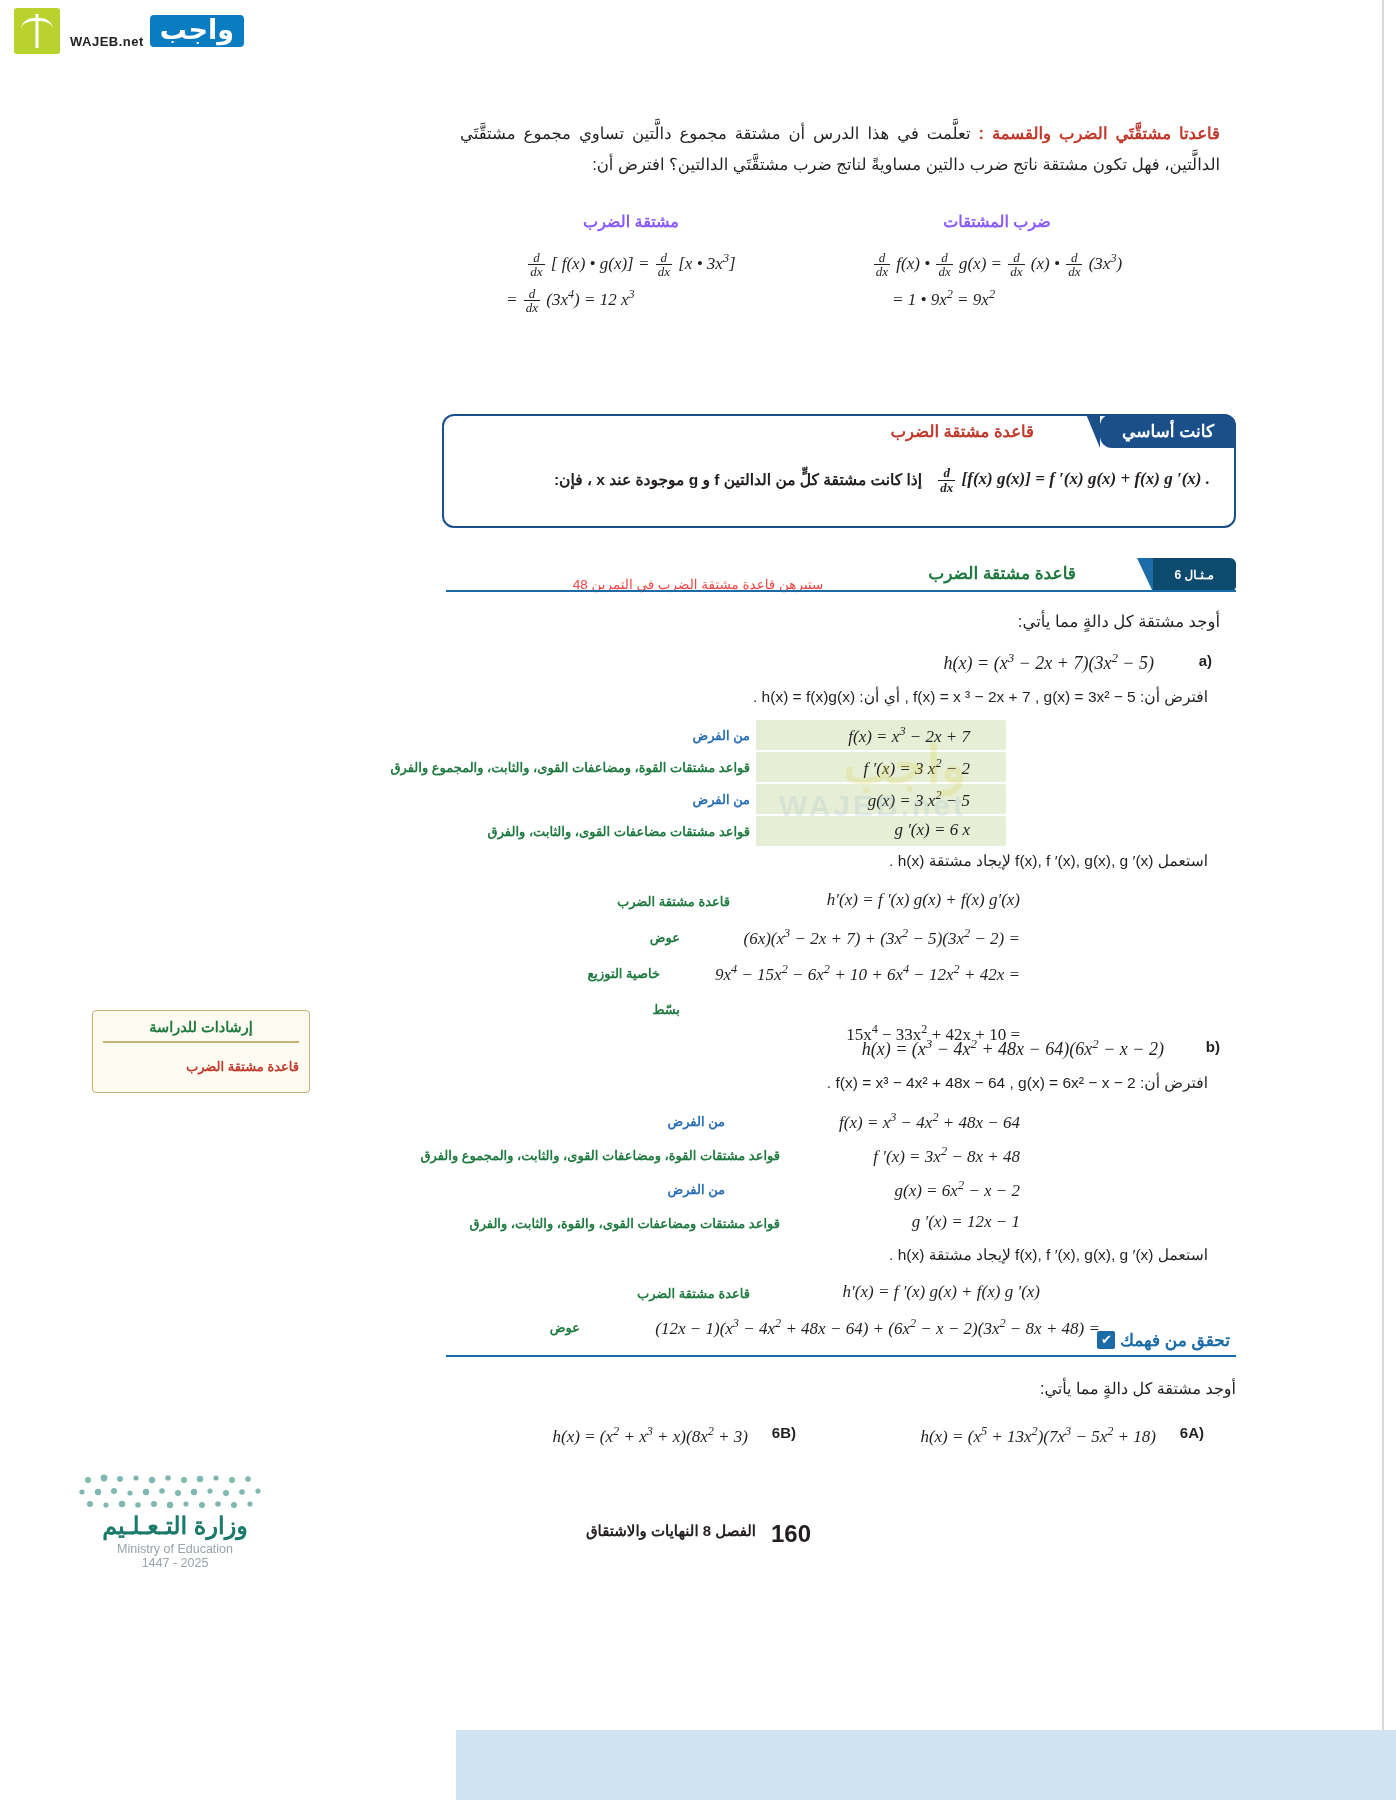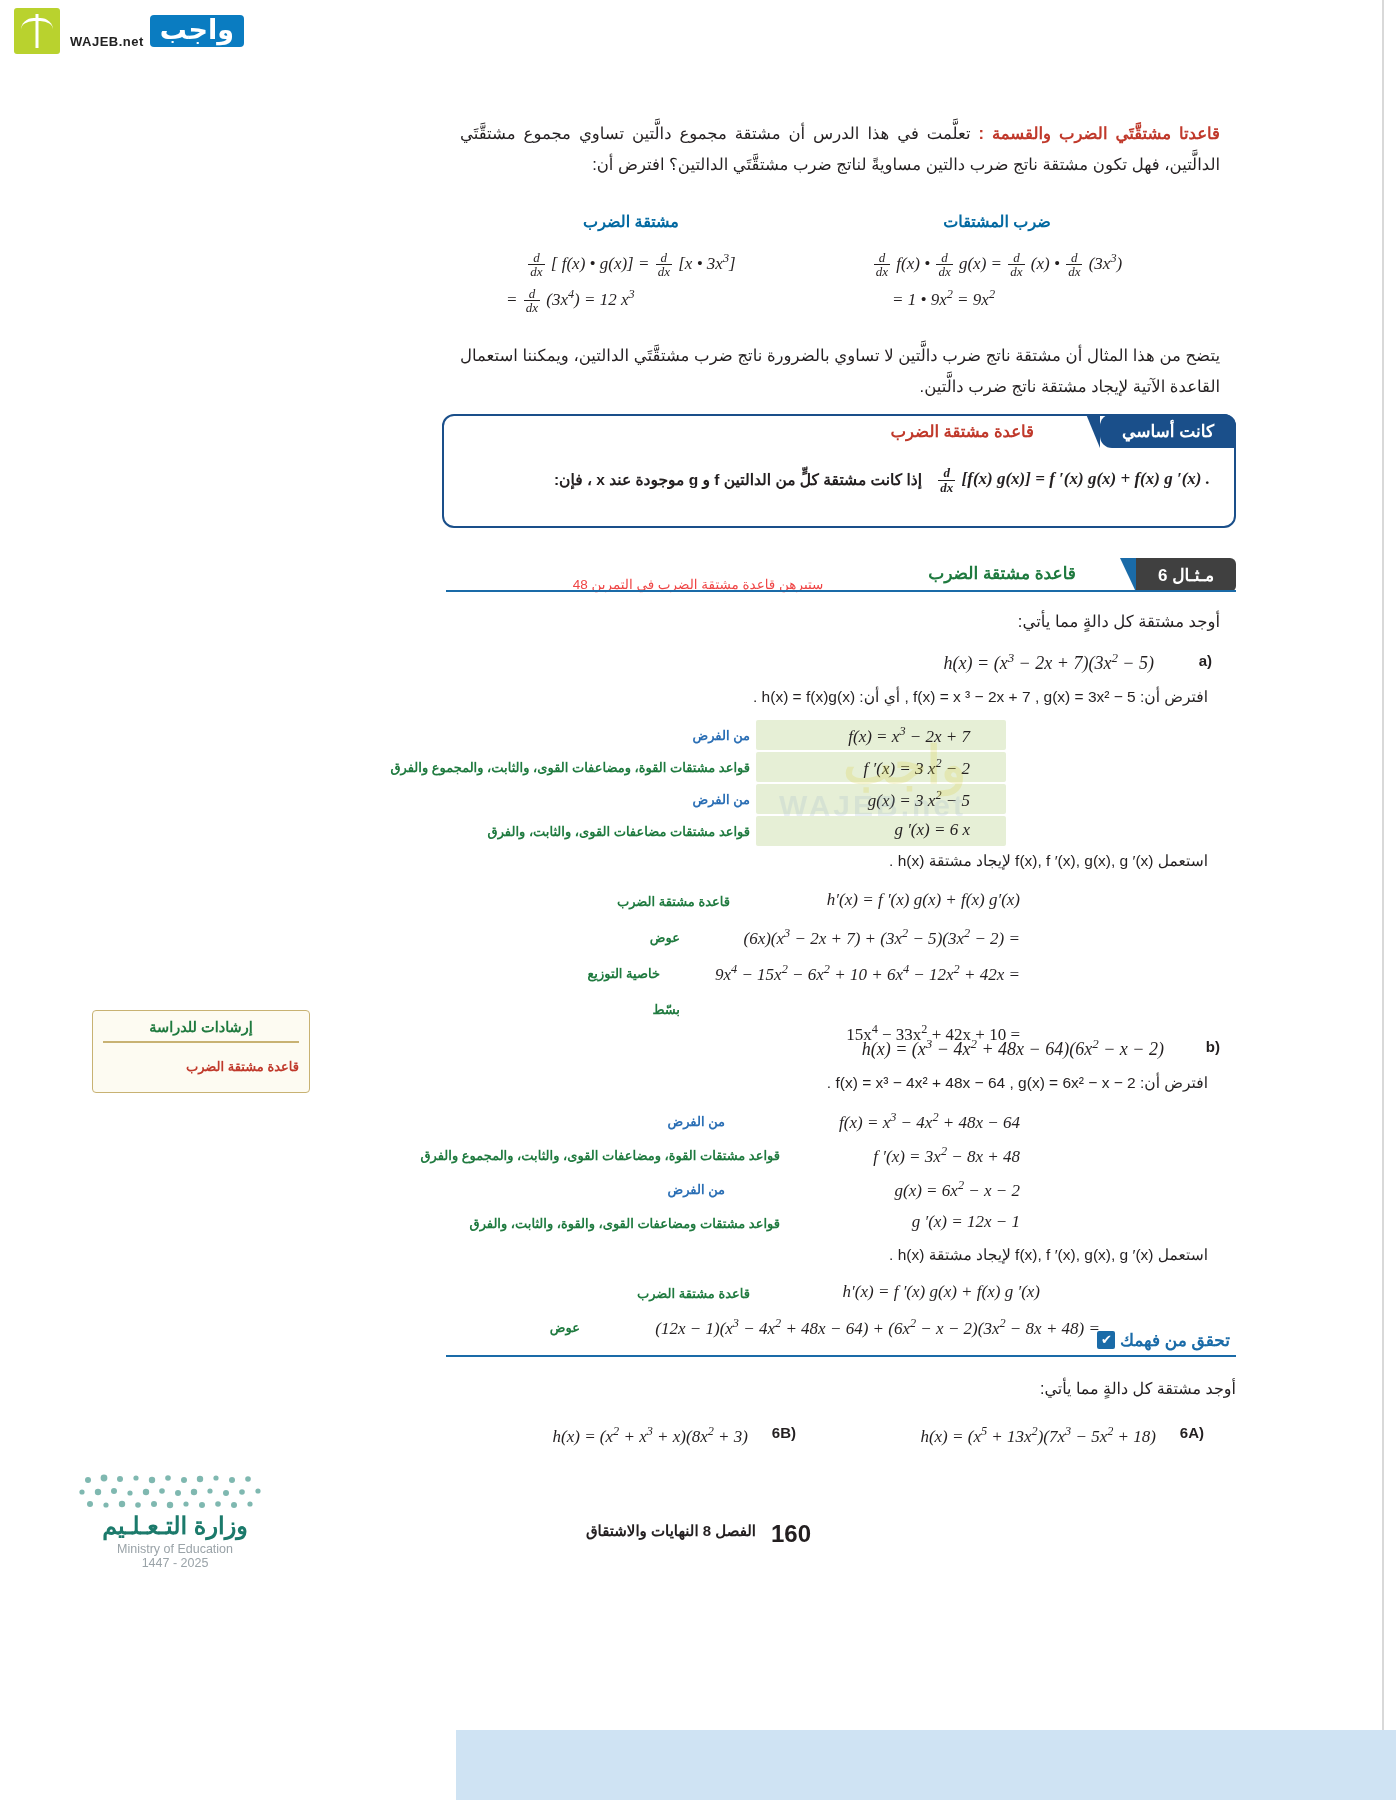--- a/index.html
+++ b/index.html
@@ -42,21 +42,21 @@
 
   .block{position:absolute;}
 
   
   #intro{top:118px;right:176px;width:760px;text-align:justify;font-size:16.5px;line-height:31px;direction:rtl;}
   #intro .lead{color:#c0392b;font-weight:bold;}
   #intro .eq{display:block;text-align:center;margin-top:6px;font-family:"Liberation Serif",serif;font-size:17px;}
 
   
   .demo{position:absolute;top:212px;font-size:16px;}
-  .demo .hd{color:#0369a1;font-weight:bold;font-size:16px;text-align:center;margin-bottom:12px;}
+  .demo .hd{color:#8b5cf6;font-weight:bold;font-size:16px;text-align:center;margin-bottom:12px;}
   #demo-right{right:600px;width:330px;}
   #demo-left{right:234px;width:330px;}
   .fline{font-family:"Liberation Serif",serif;font-size:17px;line-height:30px;white-space:nowrap;direction:ltr;text-align:center;}
 
   
   .frac{display:inline-block;vertical-align:middle;text-align:center;font-size:13px;line-height:1.05;margin:0 2px;font-family:"Liberation Serif",serif;font-style:italic;}
   .frac .num{display:block;border-bottom:1px solid #231f20;padding:0 2px;}
   .frac .den{display:block;padding:0 2px;}
 
   
@@ -71,21 +71,21 @@
   #keybox .ribbon:after{
     content:"";position:absolute;left:-14px;top:0;border-top:34px solid #1a4f8a;border-left:14px solid transparent;
   }
   #keybox .subtitle{position:absolute;top:6px;right:200px;color:#c0392b;font-weight:bold;font-size:16.5px;}
   #keybox .kbody{position:absolute;top:50px;right:24px;left:24px;font-size:15.5px;direction:rtl;font-weight:bold;}
   #keynote{top:528px;right:0;left:0;text-align:center;color:#ef4444;font-size:13.5px;margin-top:48px;}
 
   
   #ex6{top:558px;right:160px;width:790px;height:34px;}
   #ex6 .tab{
-    position:absolute;top:0;right:0;height:34px;background:#404040;color:#fff;font-weight:bold;font-size:17px;
+    position:absolute;top:0;right:0;height:34px;background:#0c4a6e;color:#fff;font-weight:bold;font-size:12px;
     display:flex;align-items:center;padding:0 22px;border-radius:0 6px 6px 0;
   }
   #ex6 .tab:after{content:"";position:absolute;left:-16px;top:0;border-top:34px solid #1a6ba8;border-left:16px solid transparent;}
   #ex6 .exlabel{position:absolute;top:5px;right:160px;color:#1f7a3f;font-weight:bold;font-size:17px;}
   #ex6 .rule{position:absolute;top:32px;right:0;width:790px;height:2px;background:#1a6ba8;}
 
   
   .sol{position:absolute;right:176px;width:760px;direction:rtl;font-size:16px;}
   .ln{position:absolute;white-space:nowrap;}
   .annot{color:#1f7a3f;font-weight:bold;font-size:13px;}
@@ -166,21 +166,20 @@
       <span class="frac"><span class="num">d</span><span class="den">dx</span></span>
       <span class="math">(x) •</span>
       <span class="frac"><span class="num">d</span><span class="den">dx</span></span>
       <span class="math">(3x<sup>3</sup>)</span>
     </div>
     <div class="fline" style="text-align:left;padding-left:60px;">
       <span class="math">= 1 • 9x<sup>2</sup> = 9x<sup>2</sup></span>
     </div>
   </div>
 
-  <div class="block" id="afterdemo">يتضح من هذا المثال أن مشتقة ناتج ضرب دالَّتين لا تساوي بالضرورة ناتج ضرب مشتقَّتَي الدالتين، ويمكننا استعمال القاعدة الآتية لإيجاد مشتقة ناتج ضرب دالَّتين.</div>
 
   <div class="block" id="keybox">
     <div class="ribbon">كانت أساسي</div>
     <div class="subtitle">قاعدة مشتقة الضرب</div>
     <div class="kbody">
       <span style="display:inline-block;direction:ltr;font-family:'Liberation Serif',serif;font-style:italic;font-size:17px;vertical-align:middle;">
         <span class="frac"><span class="num">d</span><span class="den">dx</span></span>
         [f(x) g(x)] = f ′(x) g(x) + f(x) g ′(x) .
       </span>
       <span style="margin-right:10px;vertical-align:middle;">إذا كانت مشتقة كلٍّ من الدالتين f و g موجودة عند x ، فإن:</span>

